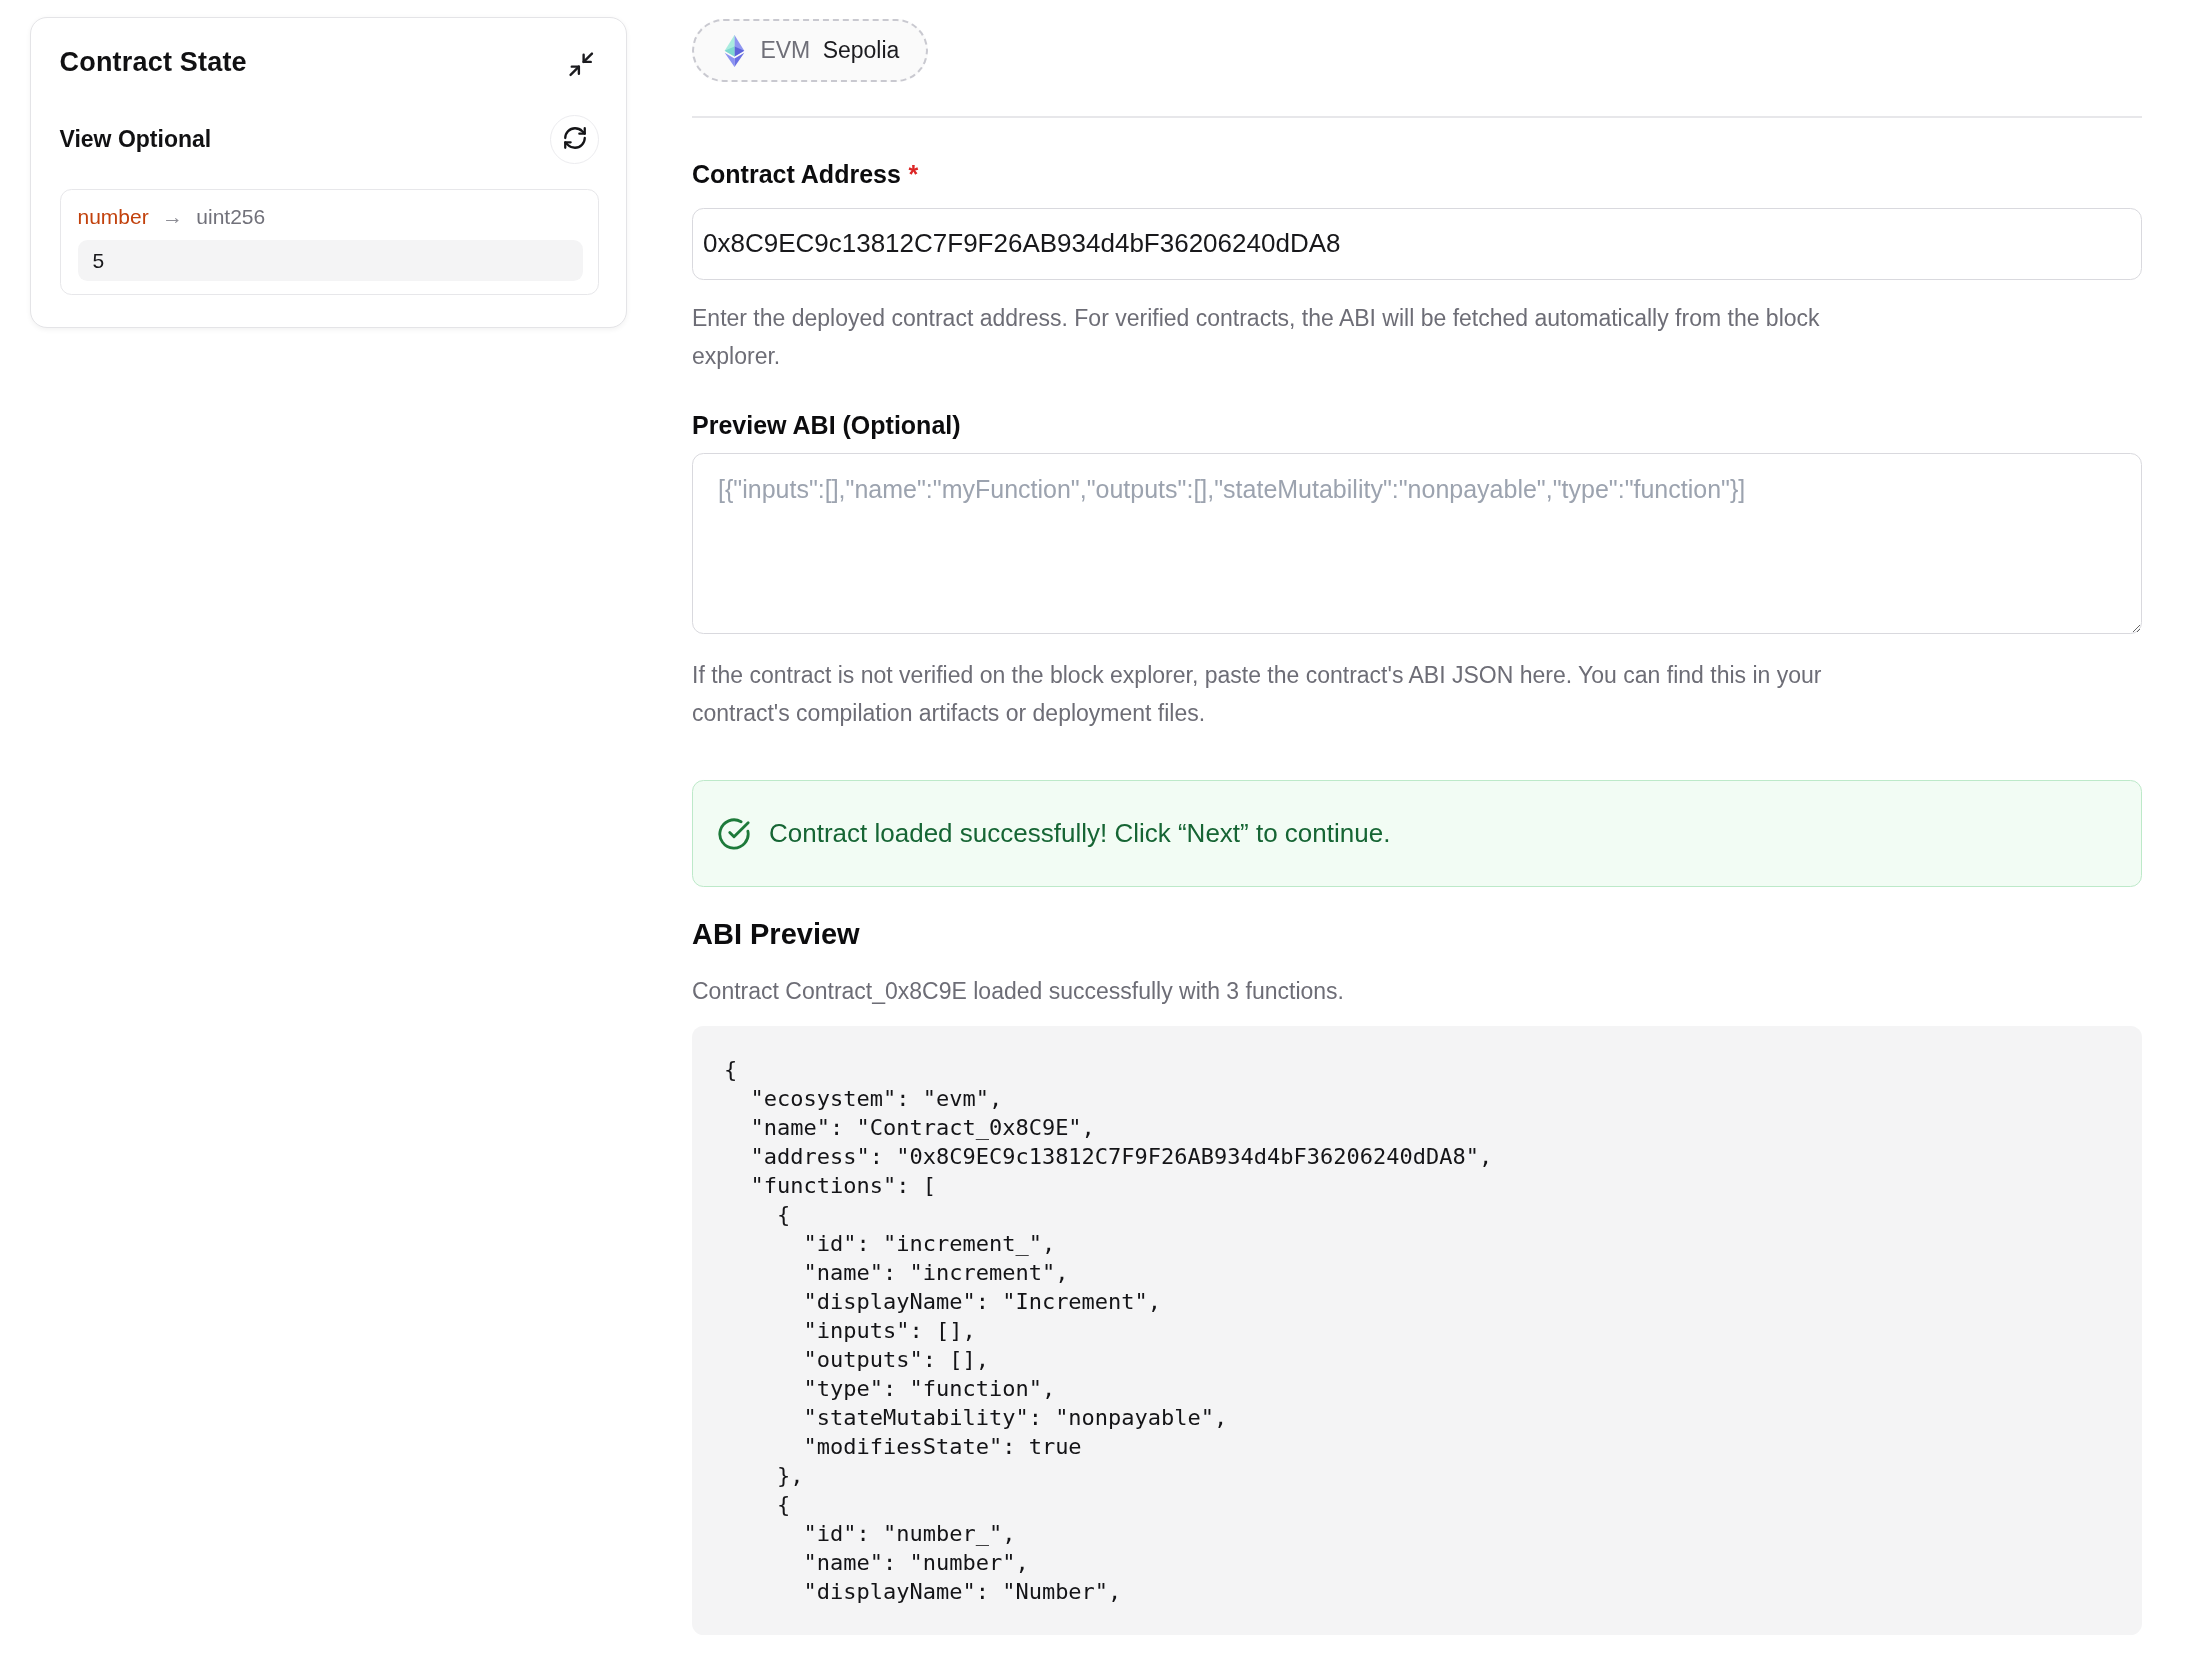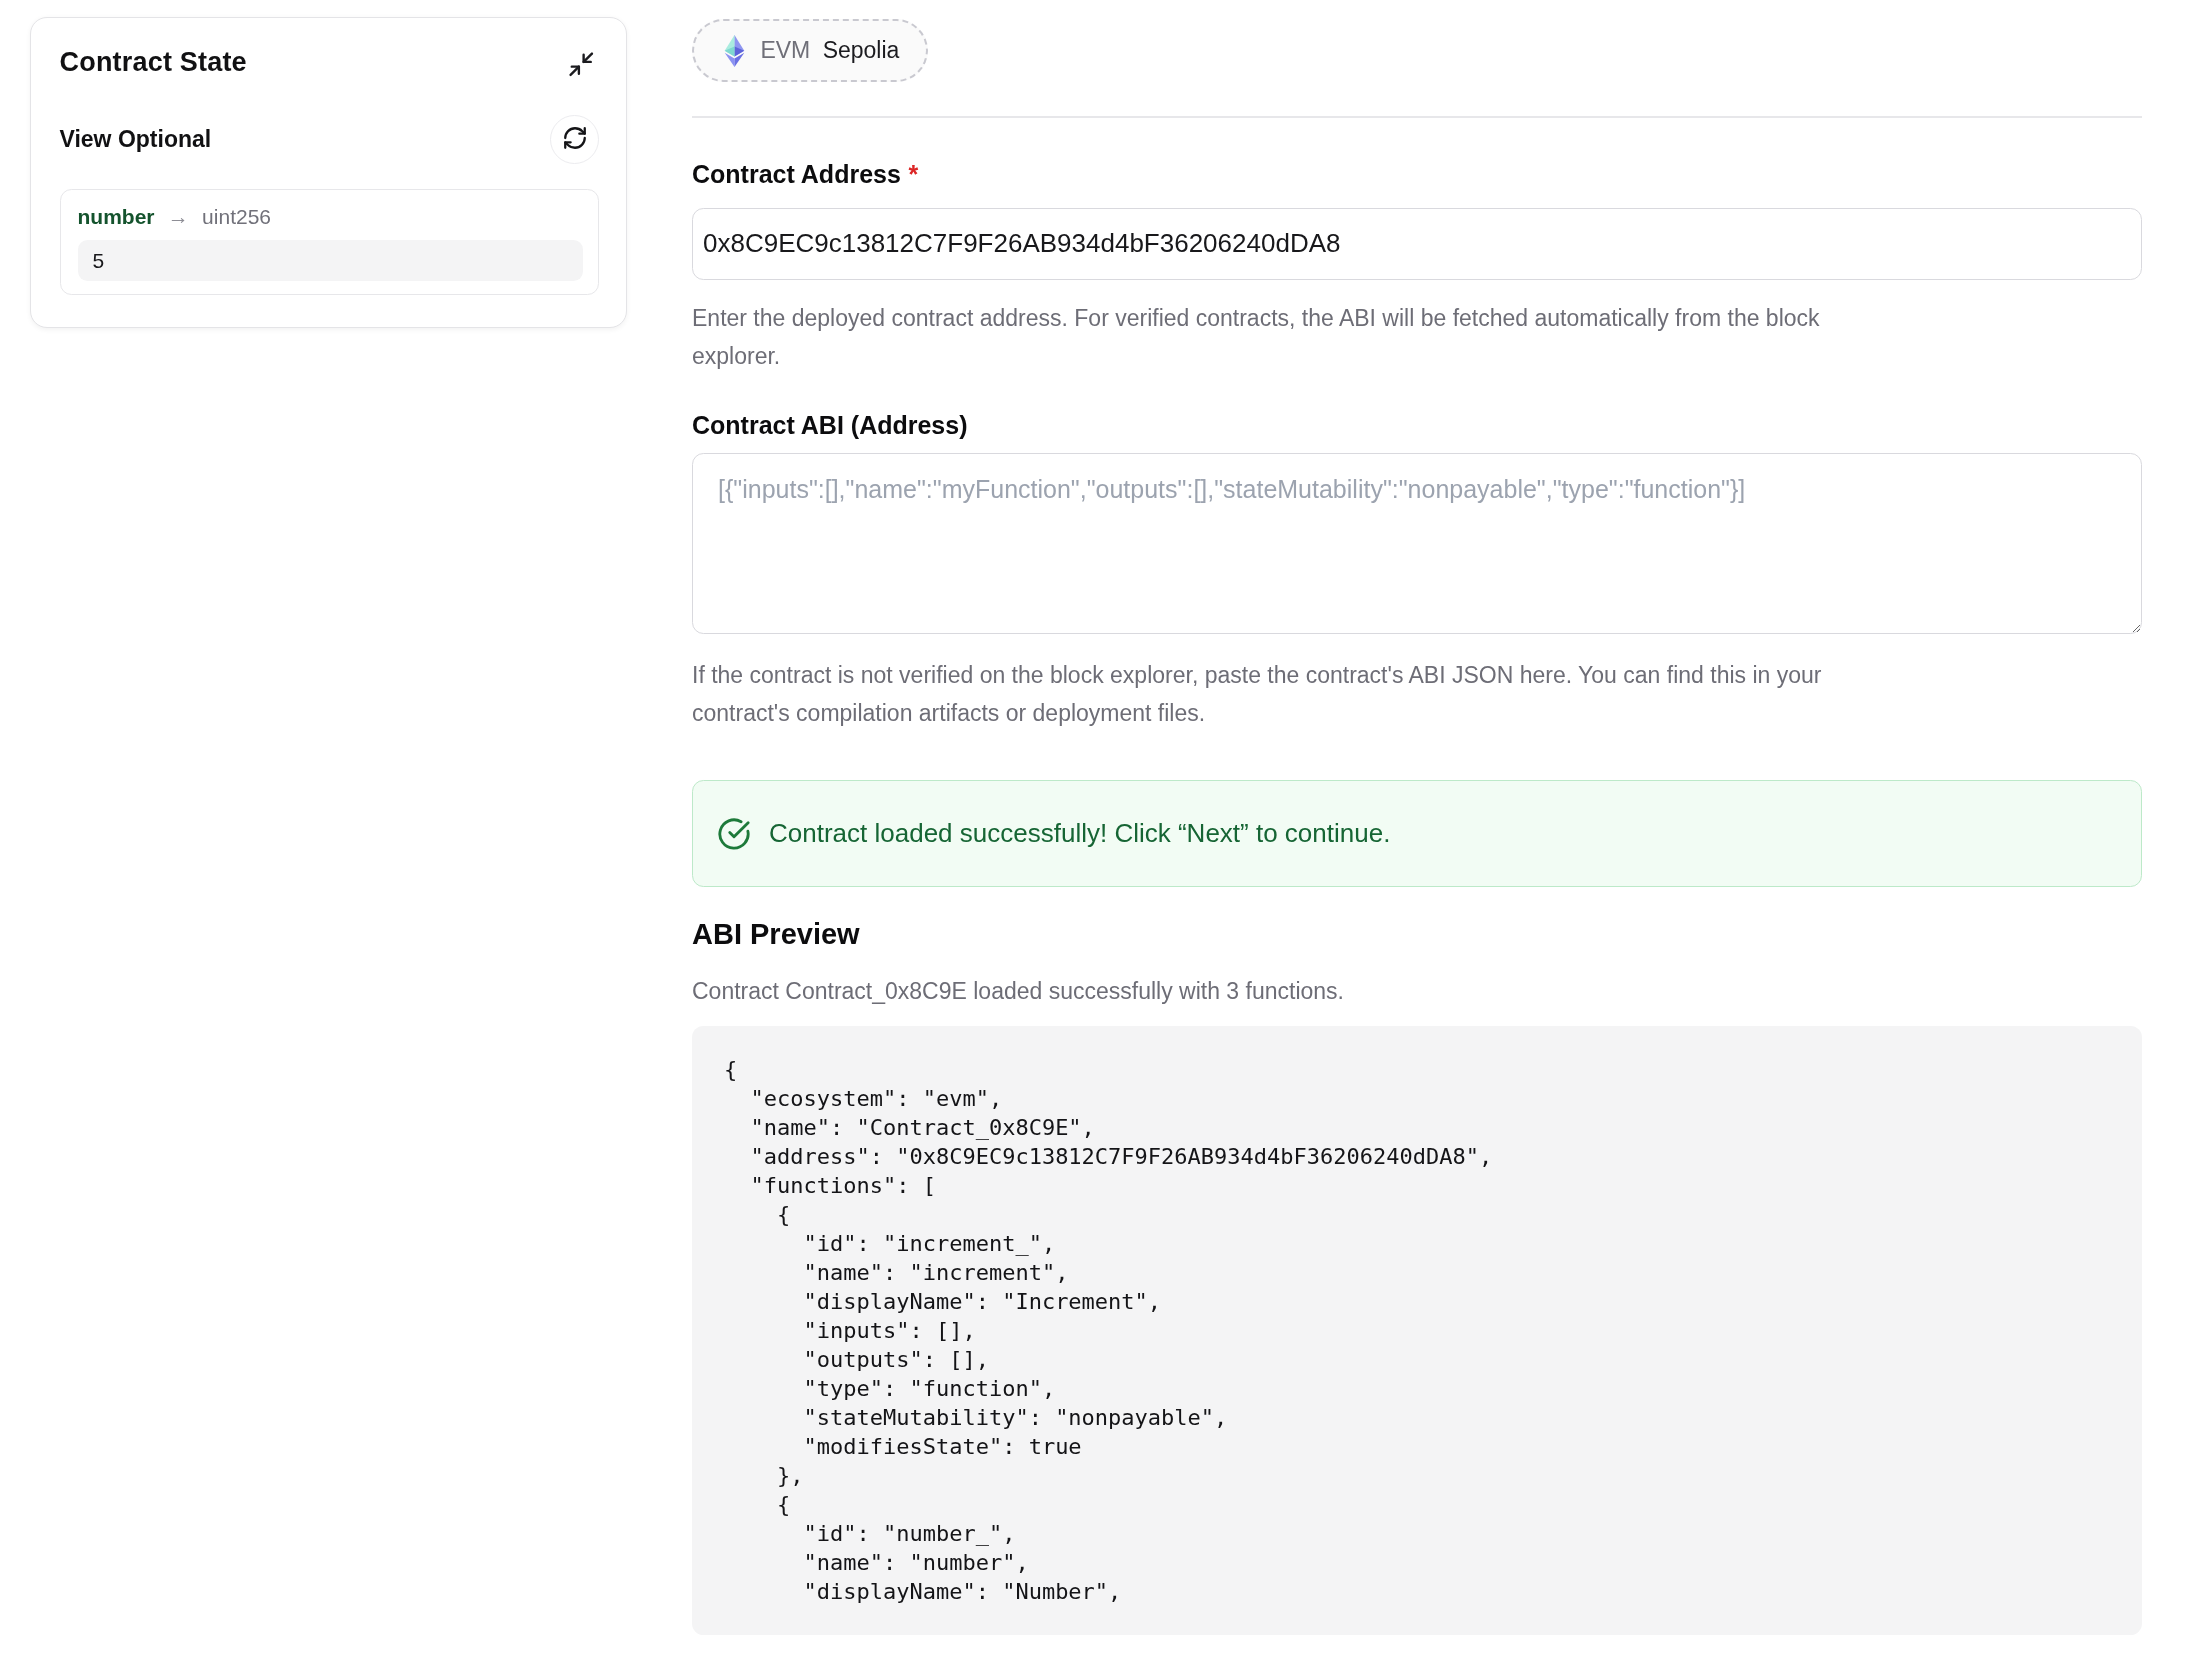--- a/index.html
+++ b/index.html
@@ -12,21 +12,21 @@
     box-shadow:0 1.9px 5.7px rgba(0,0,0,0.05); padding:28.5px 27px 27px 28.5px; }
   .panel-header { display:flex; align-items:flex-start; justify-content:space-between; }
   .panel-title { font-size:27px; font-weight:700; letter-spacing:0.2px; color:#111113; }
   .icon-btn { background:none; border:none; cursor:pointer; padding:3.8px; line-height:0; }
   .panel-subrow { display:flex; align-items:center; justify-content:space-between; margin-top:32px; }
   .panel-subtitle { font-size:23px; font-weight:700; color:#111113; }
   .refresh-btn { width:49px; height:49px; border-radius:50%; background:#fff;
     border:1.4px solid #ececef; display:flex; align-items:center; justify-content:center; cursor:pointer; }
   .fn-card { margin-top:25px; border:1.4px solid #e7e7ea; border-radius:11.4px; padding:15px 15px 13.3px 17px; }
   .fn-head { display:flex; align-items:baseline; gap:13.3px; font-size:21px; }
-  .fn-name { font-weight:700; color:#14532d; }
+  .fn-name { font-weight:400; color:#c2410c; }
   .fn-arrow { color:#8e8e96; font-size:21px; }
   .fn-type { color:#71717a; }
   .fn-value { margin-top:11.4px; background:#f4f4f5; border-radius:9.5px; padding:8.6px 15px;
     font-size:21px; color:#18181b; }
 
   
   .main { position:absolute; left:692px; top:0; width:1450px; }
   .chip { margin-top:19px; display:inline-flex; align-items:center; gap:12.4px;
     height:63px; padding:0 27px; border:2.4px dashed #c9c9d0; border-radius:38px;
     background:#fafafa; cursor:pointer;justify-content:flex-end; }
@@ -120,21 +120,21 @@
 
   <div class="divider"></div>
 
   <div class="field-label">
     <span>Contract Address</span><span class="req">*</span>
   </div>
   <input class="text-input" type="text" value="0x8C9EC9c13812C7F9F26AB934d4bF36206240dDA8" style="">
   <p class="helper">Enter the deployed contract address. For verified contracts, the ABI will be fetched automatically from the block
 explorer.</p>
 
-  <div class="field-label" style="margin-top:36px;">Contract ABI (Address)</div>
+  <div class="field-label" style="margin-top:36px;">Preview ABI (Optional)</div>
   <textarea class="abi-textarea" placeholder="[{&quot;inputs&quot;:[],&quot;name&quot;:&quot;myFunction&quot;,&quot;outputs&quot;:[],&quot;stateMutability&quot;:&quot;nonpayable&quot;,&quot;type&quot;:&quot;function&quot;}]" style=""></textarea>
   <p class="helper">If the contract is not verified on the block explorer, paste the contract's ABI JSON here. You can find this in your
 contract's compilation artifacts or deployment files.</p>
 
   <div class="success-box">
     <span style="line-height:0;">
       <svg width="34" height="34" viewBox="0 0 24 24" fill="none" stroke="#1d7a3a" stroke-width="2" stroke-linecap="round" stroke-linejoin="round">
         <path d="M21.801 10A10 10 0 1 1 17 3.335"></path>
         <path d="m9 11 3 3L22 4"></path>
       </svg>

